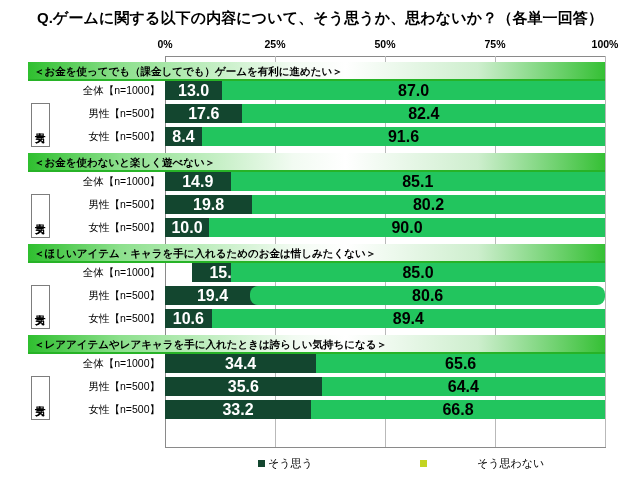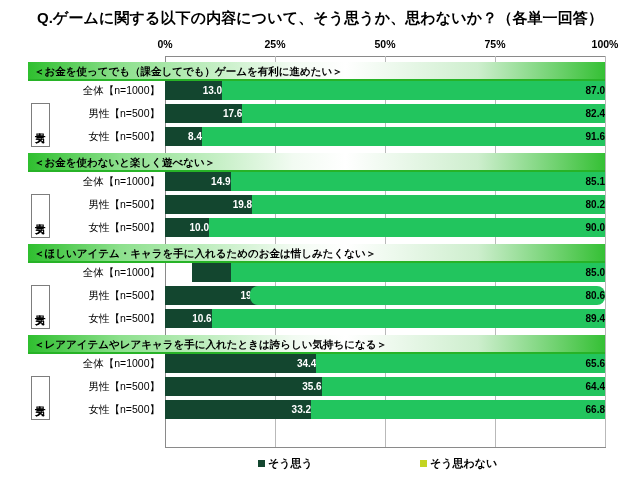--- a/index.html
+++ b/index.html
@@ -94,36 +94,36 @@
     line-height:1;
   }
 
   
   .bar-track{
     position:absolute;left:165px;width:440px;height:19px;
     top:2px;
   }
   .seg{
     position:absolute;top:0;height:19px;
-    display:flex;align-items:center;justify-content:flex-end;
-    font-size:10px;font-weight:bold;
+    display:flex;align-items:center;justify-content:center;
+    font-size:16px;font-weight:bold;
     box-sizing:border-box;
     overflow:hidden;
   }
   .seg-agree{background:#13462f;color:#ffffff;}
   .seg-disagree{background:#22c55e;color:#000000;}
 
   
   .legend{
     position:absolute;left:0;top:455px;width:640px;height:16px;
   }
   .legend-item{
     position:absolute;top:0;height:16px;
     display:flex;align-items:center;
-    font-size:11px;font-weight:bold;
+    font-size:11px;font-weight:normal;
     white-space:nowrap;
     text-align:center;
   }
   .legend-swatch{
     width:7px;height:7px;margin-right:3px;display:inline-block;
   }
   .sw-agree{background:#13462f;}
   .sw-disagree{background:#c3d422;}
 </style>
 </head>
@@ -342,19 +342,19 @@
           </div>
         </div>
       </div>
     </div>
 
   <div class="legend" id="legend-layer">
       <div class="legend-item" style="left: 258px;">
         <span class="legend-swatch sw-agree"></span>
         <span>そう思う</span>
       </div>
-      <div class="legend-item" style="left: 420px;">
+      <div class="legend-item" style="left: 420px; gap: 47px;">
         <span class="legend-swatch sw-disagree"></span>
         <span>そう思わない</span>
       </div>
     </div>
 
 </div>
 
 </body></html>

